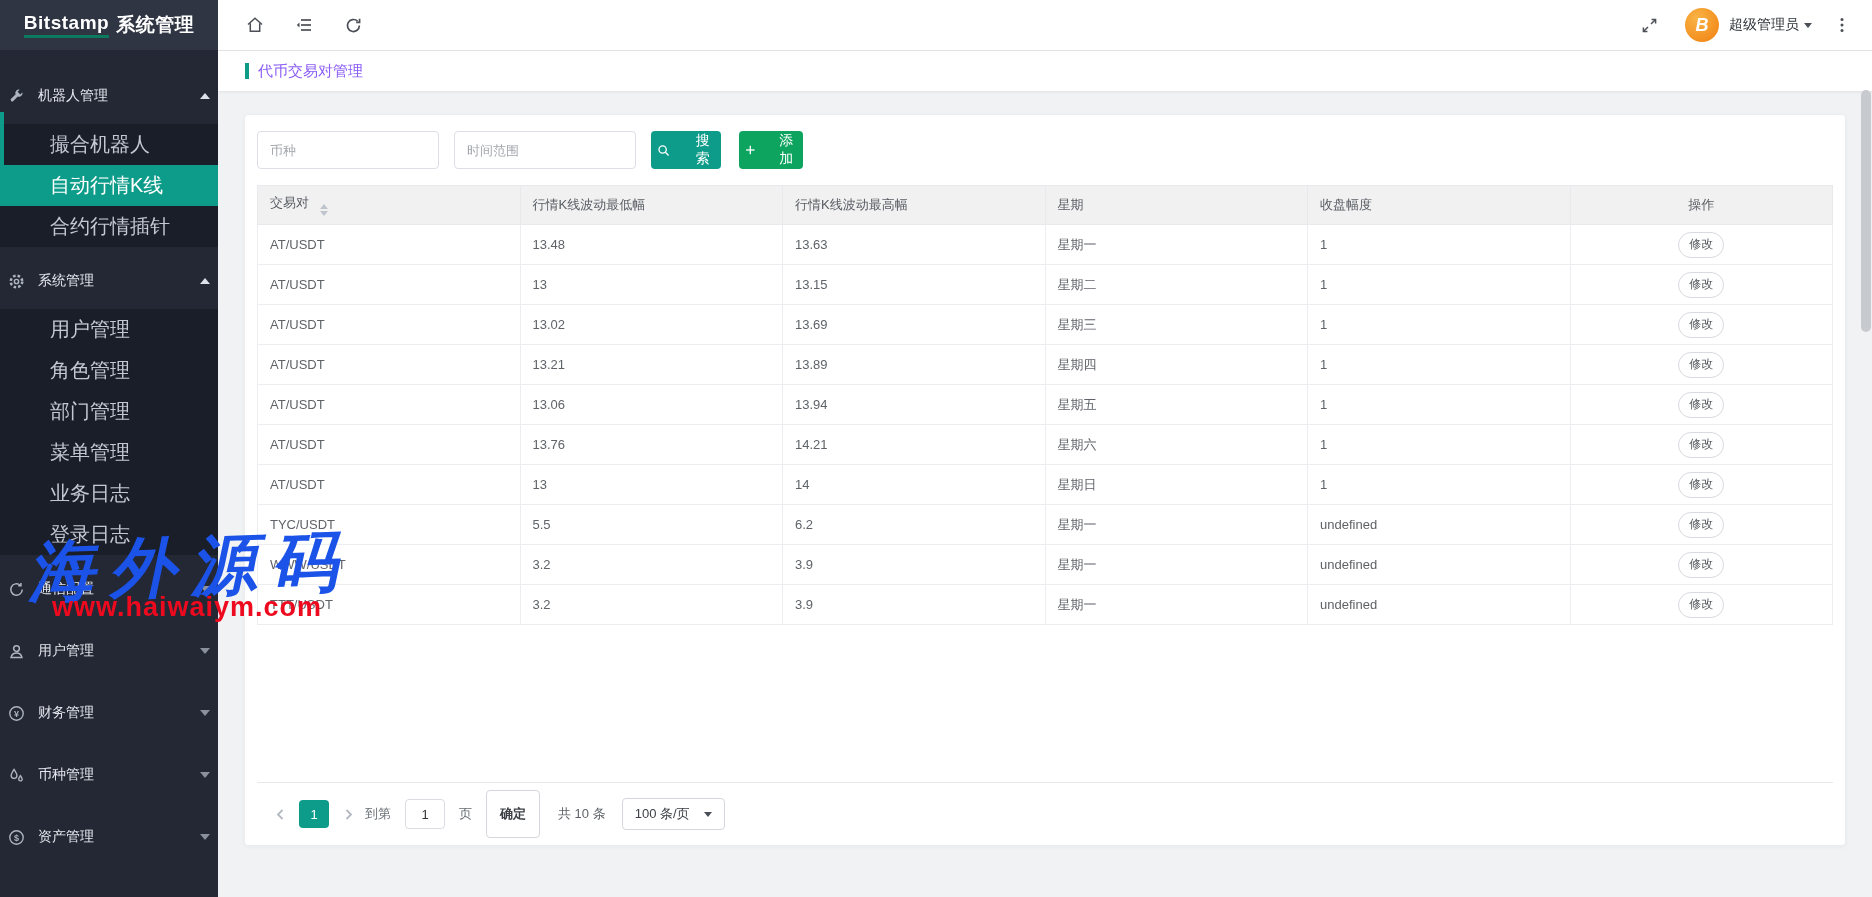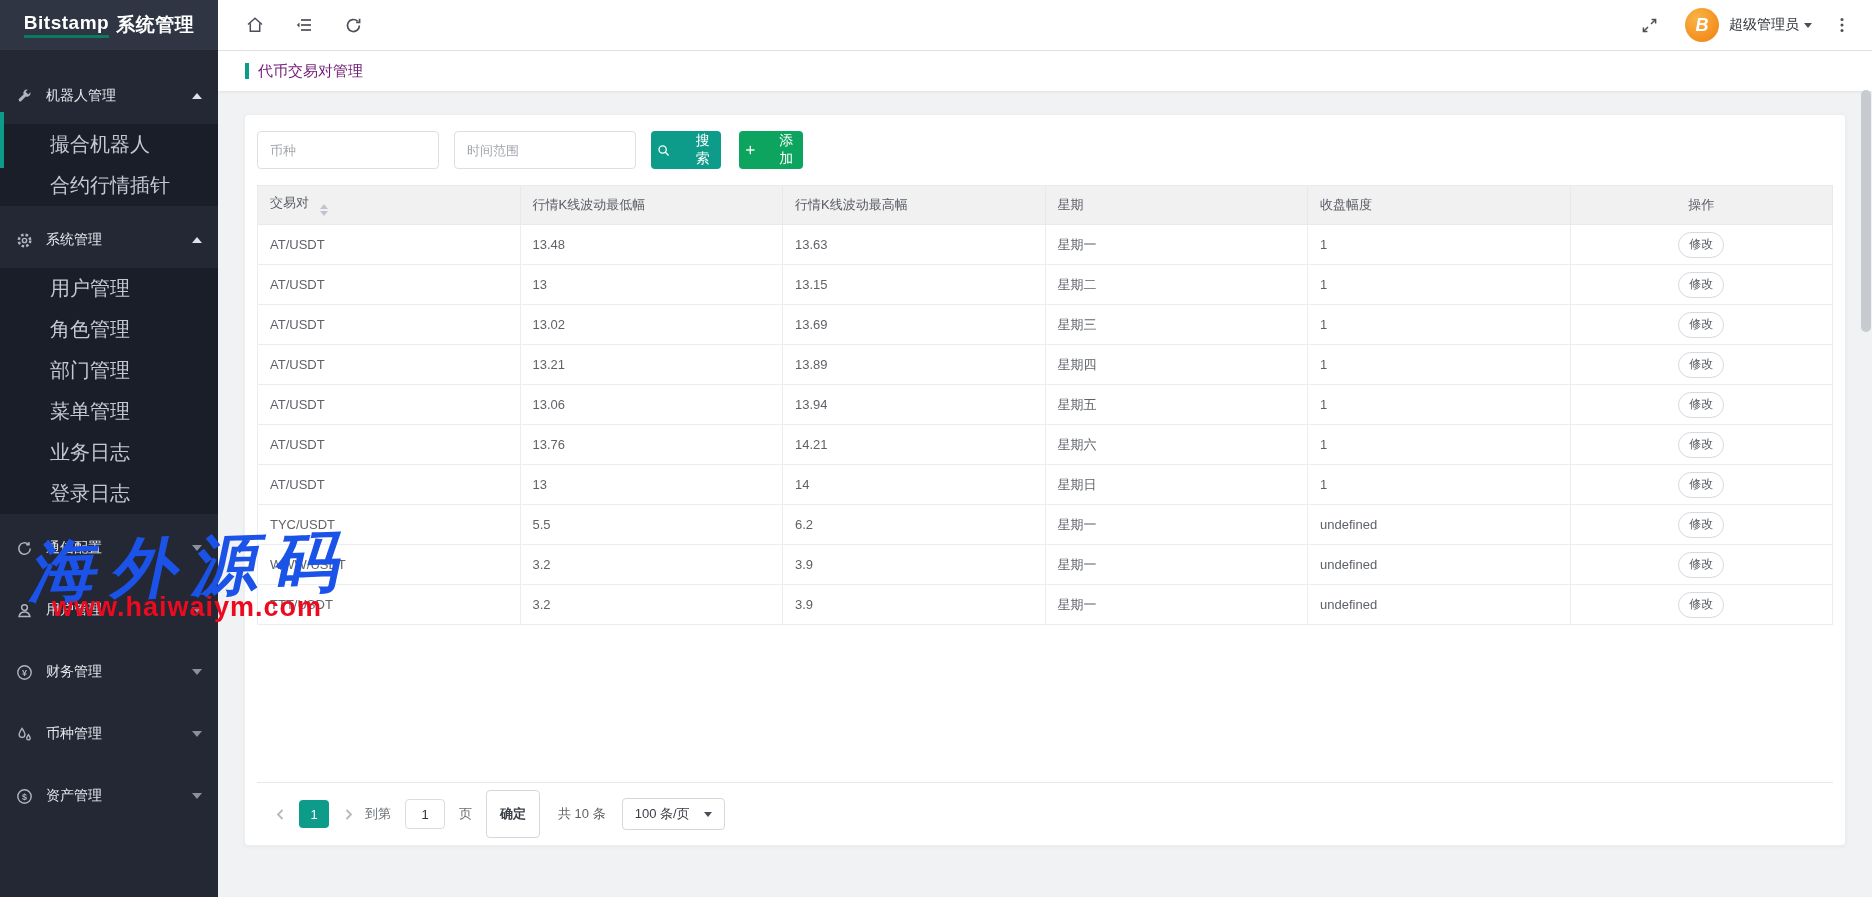--- a/index.html
+++ b/index.html
@@ -6,21 +6,21 @@
   .app{position:relative;width:1872px;height:897px;overflow:hidden;background:#f1f2f4;
        font-family:"Liberation Sans","DejaVu Sans",sans-serif;display:flex;}
   
   .sidebar{width:218px;height:100%;background:#232834;flex-shrink:0;position:relative;z-index:2;}
   .logo{height:50px;background:#2f3542;display:flex;align-items:center;justify-content:center;
         color:#fff;font-size:19px;font-weight:bold;letter-spacing:.5px;}
   .logo .brand{border-bottom:3px solid #0c7a5f;padding-bottom:1px;}
   .logo .suffix{margin-left:7px;}
   .menu{padding-top:18px;}
   .menu-section{margin-bottom:6px;}
-  .sec-head{height:56px;display:flex;align-items:center;padding:0 16px;cursor:pointer;color:#e4e7ee;font-size:14px;}
+  .sec-head{height:56px;display:flex;align-items:center;padding:0 8px;cursor:pointer;color:#e4e7ee;font-size:14px;}
   .sec-head .s-icon{width:17px;height:17px;margin-right:13px;color:#aeb4c0;flex-shrink:0;display:flex;align-items:center;justify-content:center;}
   .sec-head .s-label{flex:1;}
   .tri{width:0;height:0;border-left:5px solid transparent;border-right:5px solid transparent;}
   .tri.up{border-bottom:6px solid #dde1e8;}
   .tri.down{border-top:6px solid #8a909c;}
   .submenu{background:#1a1e28;}
   .sub-item{height:41px;display:flex;align-items:center;padding-left:50px;font-size:20px;color:#c3c8d3;cursor:pointer;}
   .sub-item.active{background:#0e9c8a;color:#fff;}
   .sb-thumb{position:absolute;left:0;top:112px;width:4px;height:56px;background:#0e9c8a;}
   
@@ -34,21 +34,21 @@
           display:flex;align-items:center;justify-content:center;color:#fff;font-weight:bold;font-size:18px;font-style:italic;}
   .user-trigger{display:flex;align-items:center;cursor:pointer;}
   .user-name{margin-left:10px;font-size:14px;color:#2f3338;}
   .caret-down{width:0;height:0;border-left:4.5px solid transparent;border-right:4.5px solid transparent;
               border-top:5.5px solid #4a4e57;margin-left:5px;}
   .dots{margin-left:20px;}
   
   .title-strip{height:40px;background:#fff;display:flex;align-items:center;padding-left:27px;
                box-shadow:0 1px 3px rgba(0,0,0,.07);flex-shrink:0;position:relative;z-index:1;}
   .accent-bar{width:4px;height:16px;background:#0e9c8a;margin-right:9px;}
-  .page-title{font-size:15px;color:#701a75;}
+  .page-title{font-size:15px;color:#8b5cf6;}
   
   .content{flex:1;padding:23px 26px;}
   .card{background:#fff;height:732px;border:1px solid #ebedf0;border-radius:4px;box-sizing:border-box;
         padding:16px 12px 0;display:flex;flex-direction:column;box-shadow:0 1px 4px rgba(0,0,0,.04);}
   .filters{display:flex;align-items:center;height:38px;flex-shrink:0;}
   .f-input{width:182px;height:38px;box-sizing:border-box;border:1px solid #dcdfe6;border-radius:4px;
            padding:0 12px;font-size:13px;color:#606266;margin-right:15px;outline:none;font-family:inherit;}
   .f-input::placeholder{color:#a2a6ad;}
   .btn{display:flex;align-items:center;justify-content:center;gap:20px;height:38px;border:none;border-radius:4px;
        color:#fff;font-size:14px;cursor:pointer;font-family:inherit;}
@@ -106,20 +106,21 @@
             <span class="s-icon">
               <svg width="17" height="17" viewBox="0 0 16 16" fill="currentColor">
                 <path d="M13.6 4.1a3.3 3.3 0 0 1-4.4 3.9L5 12.2a1.45 1.45 0 1 1-2.1-2L7.1 6a3.3 3.3 0 0 1 3.9-4.4L9 3.6l2.6 2.6 2-2.1z"></path>
               </svg>
             </span>
             <span class="s-label">机器人管理</span>
             <span class="tri up"></span>
           </div>
           <div class="submenu">
             <div class="sub-item">撮合机器人</div>
+            <div class="sub-item active">自动行情K线</div>
             <div class="sub-item">合约行情插针</div>
           </div>
         </div>
         <div class="menu-section">
           <div class="sec-head">
             <span class="s-icon">
               <svg width="17" height="17" viewBox="0 0 16 16" fill="none" stroke="currentColor">
                 <circle cx="8" cy="8" r="5.4" stroke-width="2.4" stroke-dasharray="2.4 1.9"></circle>
                 <circle cx="8" cy="8" r="2" stroke-width="1.4"></circle>
               </svg>

